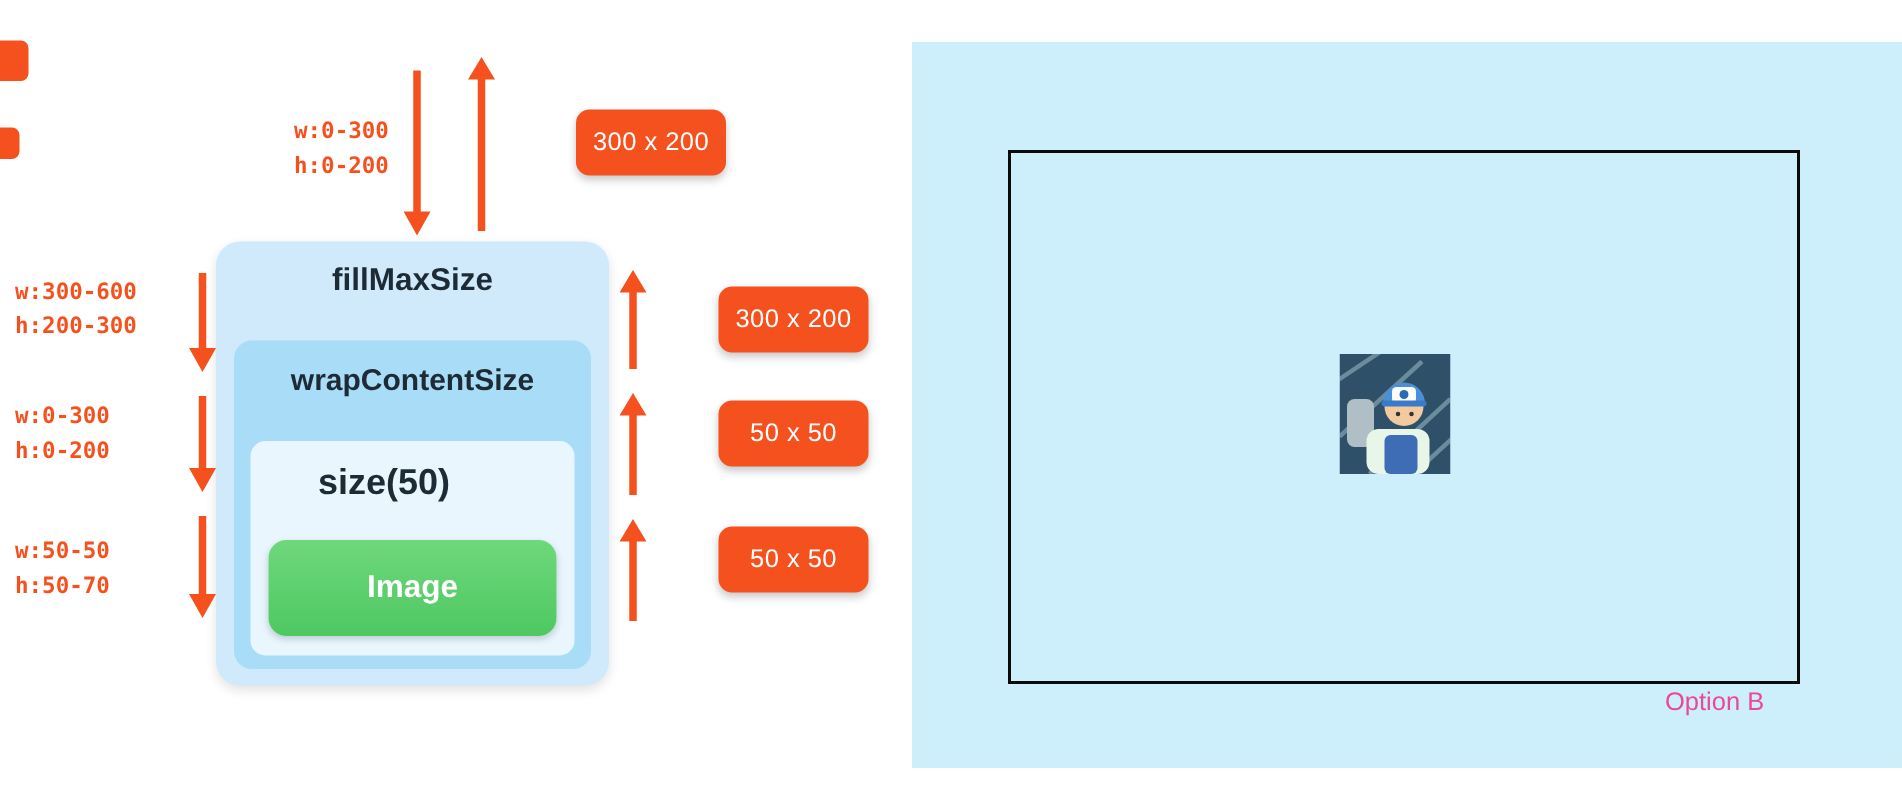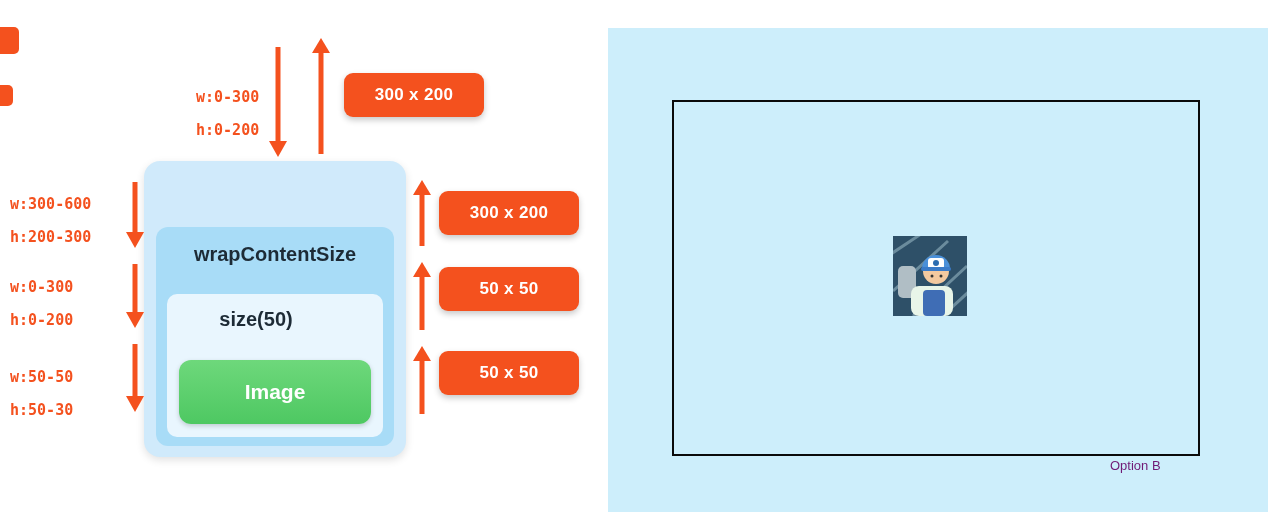--- a/index.html
+++ b/index.html
@@ -5,59 +5,59 @@
   html,body { margin:0; padding:0; background:#ffffff; }
   .canvas {
     position:relative; width:1268px; height:524px; background:#ffffff;
     font-family:"Liberation Sans", sans-serif; overflow:hidden;
   }
   
   .constraint {
     position:absolute; color:#f4511e; font-family:"DejaVu Sans Mono", monospace;
     font-weight:bold; font-size:15px; line-height:1.5; white-space:nowrap;
   }
-  .constraint span { display:block;margin-top:10px; }
+  .constraint span { display:block; }
   .badge {
-    position:absolute; width:140px; height:44px; background:#f4511e; color:#ffffff;
-    font-weight:bold; font-size:17px; display:flex; align-items:center; justify-content:center;
-    border-radius:9px; box-shadow:0 3px 6px rgba(0,0,0,.22); letter-spacing:.3px;
+    position:absolute; width:100px; height:44px; background:#f4511e; color:#ffffff;
+    font-weight:normal; font-size:17px; display:flex; align-items:center; justify-content:center;
+    border-radius:9px; box-shadow:0 3px 6px rgba(0,0,0,.22); letter-spacing:.3px;margin-left:40px;
   }
   .arrow { position:absolute; }
   .cropped-badge { position:absolute; background:#f4511e; border-radius:0 5px 5px 0; }
 
   .layout-box { position:absolute; box-sizing:border-box; }
   .box-outer  { left:144px; top:161px; width:262px; height:296px; background:#d0eafb; border-radius:16px; box-shadow:0 3px 8px rgba(0,0,0,.12); }
   .box-wrap   { left:156px; top:227px; width:238px; height:219px; background:#a8dcf7; border-radius:12px; }
   .box-size   { left:167px; top:294px; width:216px; height:143px; background:#e9f6fe; border-radius:10px; }
   .box-image  {
     left:179px; top:360px; width:192px; height:64px;
     background:linear-gradient(#6ed87b,#4ec862); border-radius:12px;
     display:flex; align-items:center; justify-content:center;
     color:#ffffff; font-weight:bold; font-size:21px; box-shadow:0 2px 5px rgba(0,0,0,.18);
   }
   .box-label {
     position:absolute; left:0; right:0; text-align:center;
     font-weight:bold; color:#1d2b36;
   }
   .label-fill { top:175px; left:144px; width:262px; font-size:21px; }
   .label-wrap { top:243px; left:156px; width:238px; font-size:20px; }
-  .label-size { top:308px; left:167px; width:178px; font-size:20px; }
+  .label-size { top:308px; left:167px; width:178px; font-size:24px; }
 
   
   .preview-panel {
     position:absolute; left:608px; top:28px; width:660px; height:484px; background:#cdeefb;
   }
   .preview-frame {
     position:absolute; left:672px; top:100px; width:528px; height:356px;
     border:2px solid #0a0a0a; box-sizing:border-box; background:transparent;
   }
   .preview-image { position:absolute; left:893px; top:236px; width:74px; height:80px; }
   .option-label {
     position:absolute; left:1110px; top:458px; width:90px;
-    color:#701a75; font-size:13px;
+    color:#ec4899; font-size:17px;
   }
 </style>
 </head>
 <body>
 
 <div class="canvas">
 
   <div class="cropped-badge" style="left:0; top:27px; width:19px; height:27px;"></div>
   <div class="cropped-badge" style="left:0; top:85px; width:13px; height:21px;"></div>
 
@@ -74,20 +74,21 @@
     <polygon points="0,15 18,15 9,0" fill="#f4511e"></polygon>
     <line x1="9" y1="14" x2="9" y2="116" stroke="#f4511e" stroke-width="5"></line>
   </svg>
 
   <div class="badge" style="left:344px; top:73px;">300 x 200</div>
 
   <div class="layout-box box-outer"></div>
   <div class="layout-box box-wrap"></div>
   <div class="layout-box box-size"></div>
 
+  <div class="box-label label-fill">fillMaxSize</div>
   <div class="box-label label-wrap">wrapContentSize</div>
   <div class="box-label label-size">size(50)</div>
 
   <div class="layout-box box-image">Image</div>
 
   <div class="constraint" style="left:10px; top:183px;">
     <span>w:300-600</span>
     <span>h:200-300</span>
   </div>
   <svg class="arrow" style="left:126px; top:180px;" width="18" height="68">
@@ -99,21 +100,21 @@
     <span>w:0-300</span>
     <span>h:0-200</span>
   </div>
   <svg class="arrow" style="left:126px; top:262px;" width="18" height="66">
     <line x1="9" y1="2" x2="9" y2="51" stroke="#f4511e" stroke-width="5"></line>
     <polygon points="0,50 18,50 9,66" fill="#f4511e"></polygon>
   </svg>
 
   <div class="constraint" style="left:10px; top:356px;">
     <span>w:50-50</span>
-    <span>h:50-30</span>
+    <span>h:50-70</span>
   </div>
   <svg class="arrow" style="left:126px; top:342px;" width="18" height="70">
     <line x1="9" y1="2" x2="9" y2="55" stroke="#f4511e" stroke-width="5"></line>
     <polygon points="0,54 18,54 9,70" fill="#f4511e"></polygon>
   </svg>
 
   <svg class="arrow" style="left:413px; top:180px;" width="18" height="68">
     <polygon points="0,15 18,15 9,0" fill="#f4511e"></polygon>
     <line x1="9" y1="14" x2="9" y2="66" stroke="#f4511e" stroke-width="5"></line>
   </svg>

